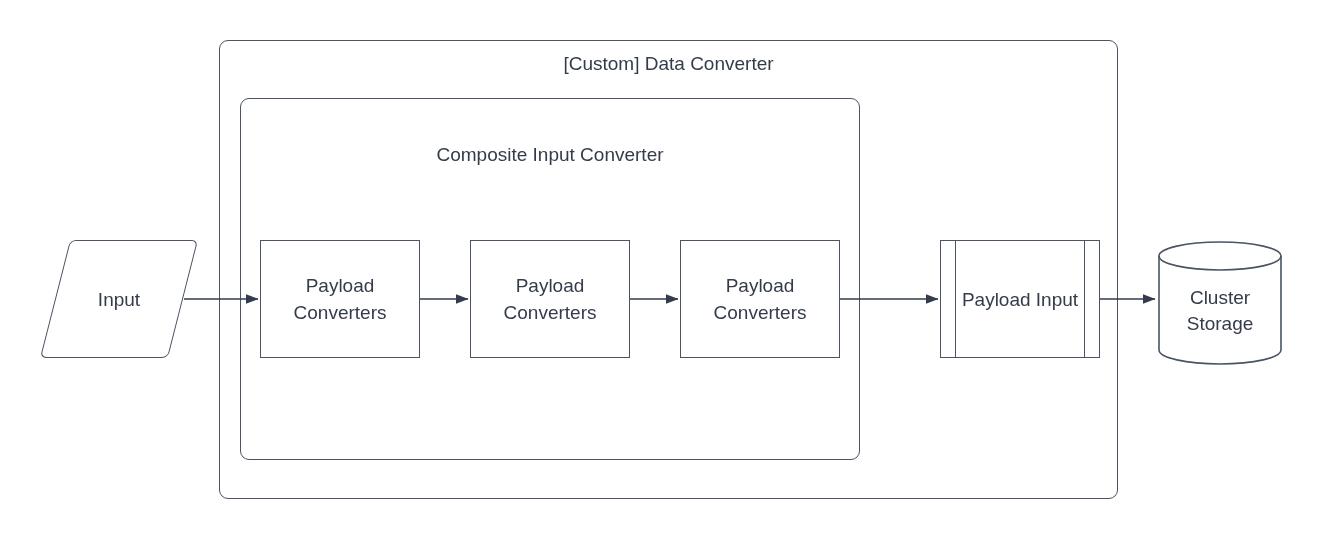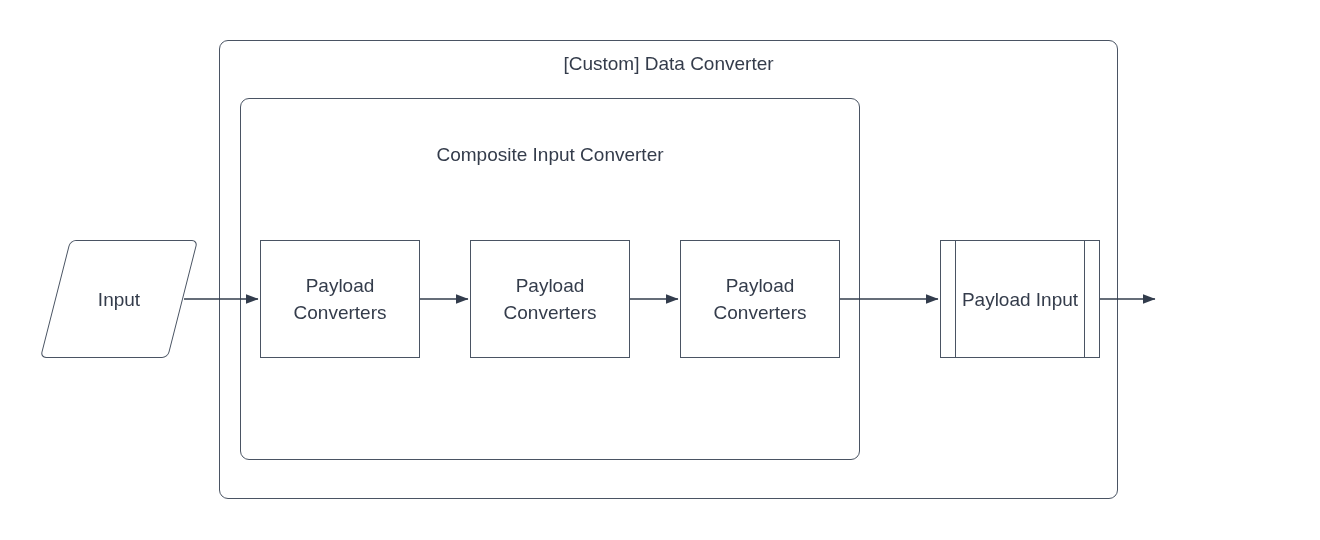--- a/index.html
+++ b/index.html
@@ -118,20 +118,27 @@
   <div class="node" id="node-pc3">
     <span class="node-label">Payload Converters</span>
   </div>
 
   <div class="node" id="node-codec">
     <div class="codec-bar left"></div>
     <div class="codec-bar right"></div>
     <span class="node-label">Payload Input</span>
   </div>
 
+  <div id="node-cylinder">
+    <svg width="126" height="126" viewBox="0 0 126 126">
+      <path d="M2,16 a61,14 0 0,1 122,0 v94 a61,14 0 0,1 -122,0 z" fill="#ffffff" stroke="currentColor" stroke-width="1.6"></path>
+      <path d="M2,16 a61,14 0 0,0 122,0" fill="none" stroke="currentColor" stroke-width="1.6"></path>
+    </svg>
+    <div class="cyl-label">Cluster Storage</div>
+  </div>
 
   <svg id="arrow-layer" width="1320" height="540" viewBox="0 0 1320 540">
     <defs>
       <marker id="ah" markerWidth="14" markerHeight="10" refX="12.5" refY="5" orient="auto" markerUnits="userSpaceOnUse">
         <path d="M0,0 L13,5 L0,10 Z" fill="currentColor"></path>
       </marker>
     </defs>
     <line x1="184" y1="299" x2="258" y2="299" marker-end="url(#ah)"></line>
     <line x1="420" y1="299" x2="468" y2="299" marker-end="url(#ah)"></line>
     <line x1="630" y1="299" x2="678" y2="299" marker-end="url(#ah)"></line>

